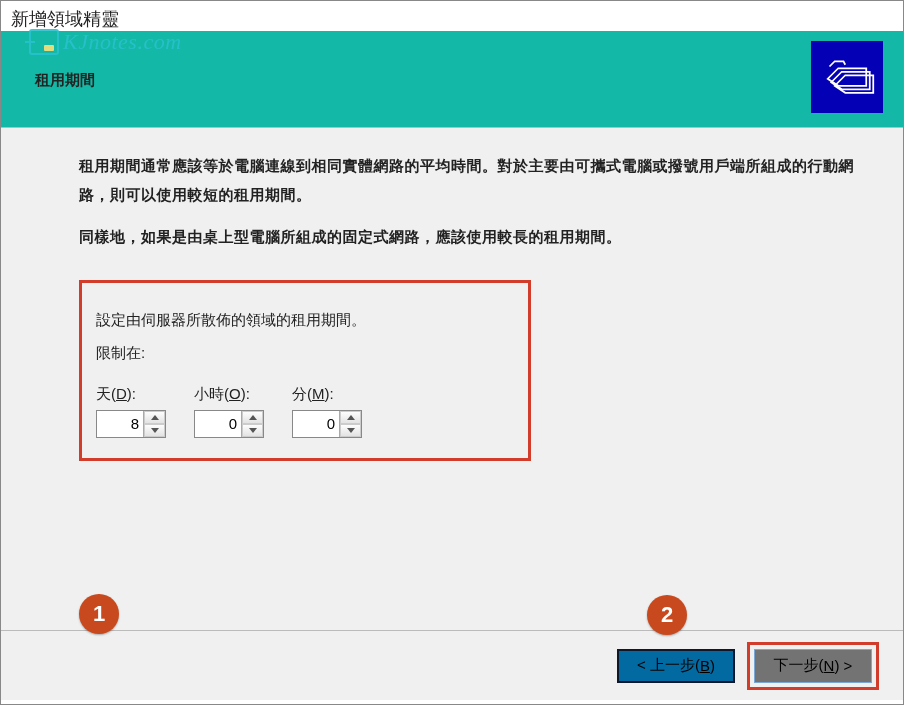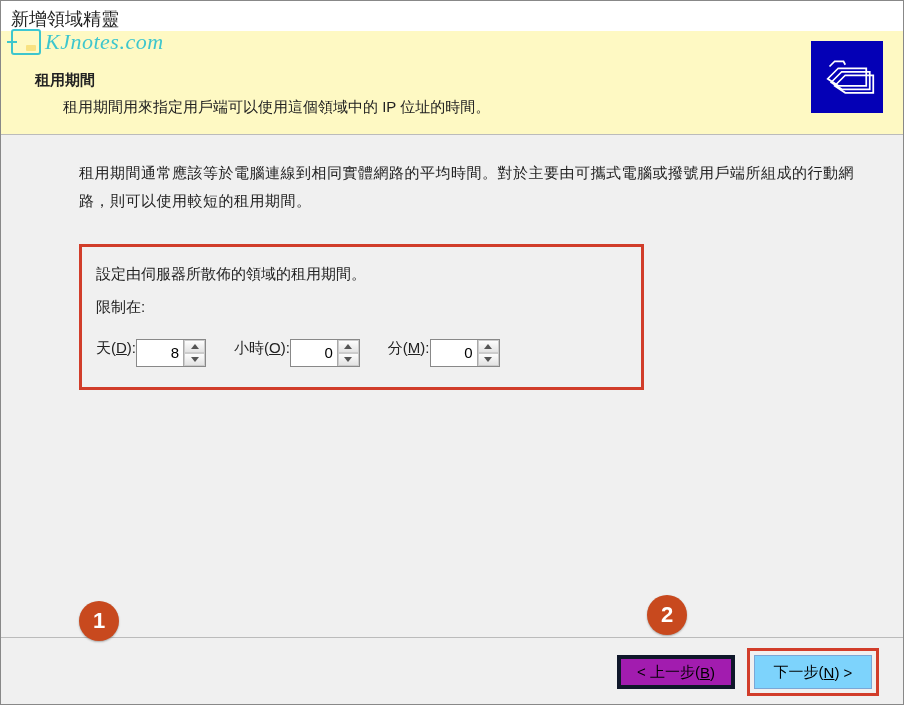--- a/index.html
+++ b/index.html
@@ -10,21 +10,21 @@
     color: #222;
     background: #fff;
     width: 904px;
     height: 705px;
     position: relative;
     border: 1px solid #888;
   }
   .watermark {
     position: absolute;
     top: 28px;
-    left: 10px;
+    left: 28px;
     color: #29c1cf;
     font-family: Georgia, serif;
     font-size: 22px;
     font-style: italic;
     letter-spacing: 0.5px;
     display: flex;
     align-items: flex-end;
     gap: 4px;
     opacity: 0.9;
     pointer-events: none;
@@ -48,21 +48,21 @@
     right: 3px; bottom: 2px;
     width: 10px; height: 6px;
     background: #f8e07a;
     border-radius: 1px;
   }
   .titlebar {
     padding: 6px 10px 0 10px;
     font-size: 18px;
   }
   .header {
-    background: #fef9c3;
+    background: #14b8a6;
     padding: 8px 20px 14px 34px;
     border-bottom: 1px solid #bbb;
     display: flex;
     align-items: flex-start;
     justify-content: space-between;
     min-height: 96px;
   }
   .header-text { flex: 1; padding-top: 32px; }
   .header-title { font-weight: bold; }
   .header-sub { margin: 4px 0 0 28px; line-height: 1.7; }
@@ -74,32 +74,32 @@
     align-items: center;
     justify-content: center;
   }
   .header-icon svg { width: 56px; height: 56px; }
   .body {
     background: #f0f0f0;
     padding: 24px 40px 24px 78px;
     height: 502px;
     position: relative;
   }
-  .para { line-height: 1.9; letter-spacing: 0.5px; margin-bottom: 14px; }
+  .para { line-height: 1.9; letter-spacing: 0.5px; margin-bottom: 14px; font-weight: bold; }
   .highlight-box {
     border: 3px solid #d13d2a;
-    padding: 18px 14px 20px 14px;
+    padding: 28px 14px 20px 14px;
     margin-top: 28px;
-    width: 565px;
+    width: 452px;
     position: relative;
   }
   .setting-line { margin-bottom: 14px; }
   .limit-line { margin-bottom: 22px; }
   .spinners { display: flex; gap: 28px; align-items: flex-end; }
-  .spin-group { display: flex; flex-direction: row; }
+  .spin-group { display: flex; flex-direction: column; }
   .spin-label { margin-bottom: 6px; }
   .spin-label .ul { text-decoration: underline; }
   .spinbox {
     display: flex;
     border: 1px solid #888;
     background: #fff;
     width: 70px; height: 28px;
   }
   .spinbox input {
     border: none;
@@ -147,65 +147,65 @@
     padding: 14px 24px;
     display: flex;
     justify-content: flex-end;
     gap: 12px;
     align-items: center;
     height: 70px;
   }
   .btn {
     min-width: 118px;
     height: 34px;
-    background: #a21caf;
-    border: 4px solid #0f172a;
+    background: #0369a1;
+    border: 2px solid #0f172a;
     font-size: 15px;
     cursor: pointer;
     display: flex;
     align-items: center;
     justify-content: center;
   }
   .btn .ul { text-decoration: underline; }
   .btn-next {
-    background: #7dd3fc;
+    background: #737373;
     border: 1px solid #7aa7d6;
   }
   .next-wrap {
     border: 3px solid #d13d2a;
     padding: 4px;
   }
 </style>
 </head>
 <body>
 
 <div class="watermark">
   <span class="watermark-icon"></span>
   <span>KJnotes.com</span>
 </div>
 
 <div class="titlebar">新增領域精靈</div>
 
 <div class="header">
   <div class="header-text">
     <div class="header-title">租用期間</div>
-    <div class="header-sub">租用期間用來指定用戶端可以使用這個領域中的 IP 位址的時間。</div>
   </div>
   <div class="header-icon">
     <svg viewBox="0 0 64 64" fill="none" stroke="#fff" stroke-width="2">
       <path d="M10 34 L22 22 L54 22 L54 42 L22 42 Z" fill="none"></path>
       <path d="M14 38 L26 26 L58 26 L58 46 L26 46 Z" fill="none"></path>
       <path d="M18 42 L30 30 L62 30 L62 50 L30 50 Z" fill="none"></path>
       <path d="M12 20 L18 14 L28 14 L30 18"></path>
     </svg>
   </div>
 </div>
 
 <div class="body">
   <div class="para">租用期間通常應該等於電腦連線到相同實體網路的平均時間。對於主要由可攜式電腦或撥號用戶端所組成的行動網路，則可以使用較短的租用期間。</div>
+  <div class="para">同樣地，如果是由桌上型電腦所組成的固定式網路，應該使用較長的租用期間。</div>
 
   <div class="highlight-box">
     <div class="setting-line">設定由伺服器所散佈的領域的租用期間。</div>
     <div class="limit-line">限制在:</div>
 
     <div class="spinners">
       <div class="spin-group">
         <div class="spin-label">
           <span>天(</span><span class="ul">D</span><span>):</span>
         </div>

